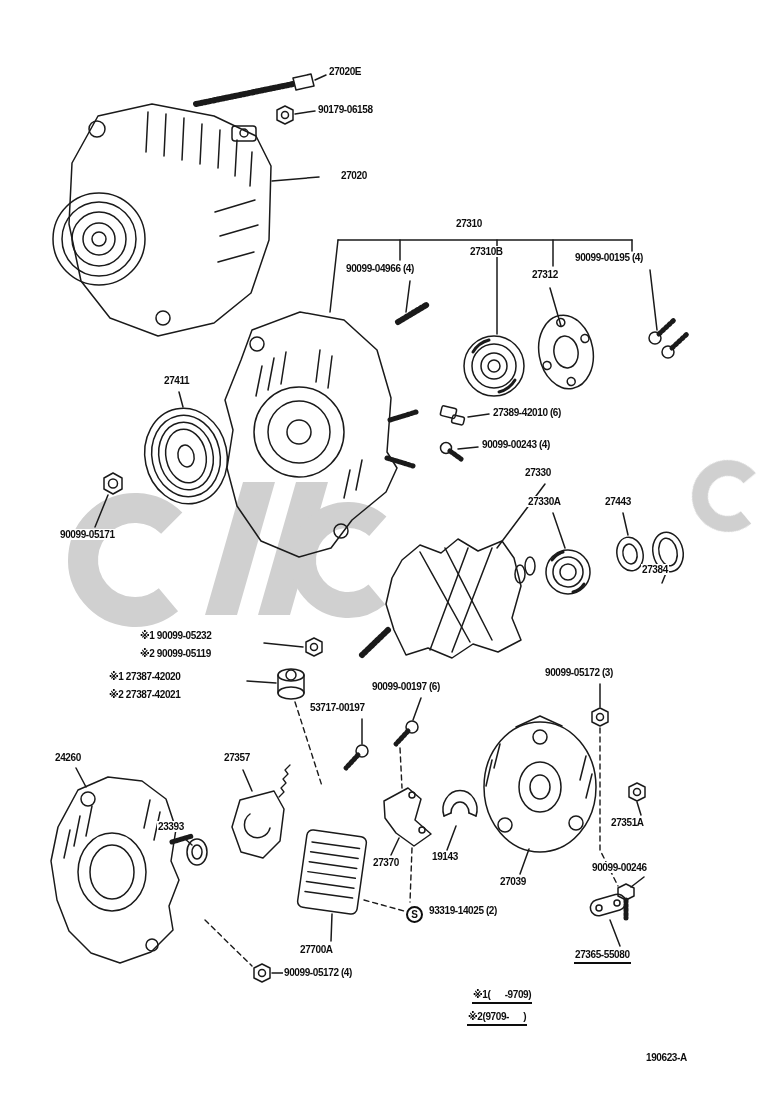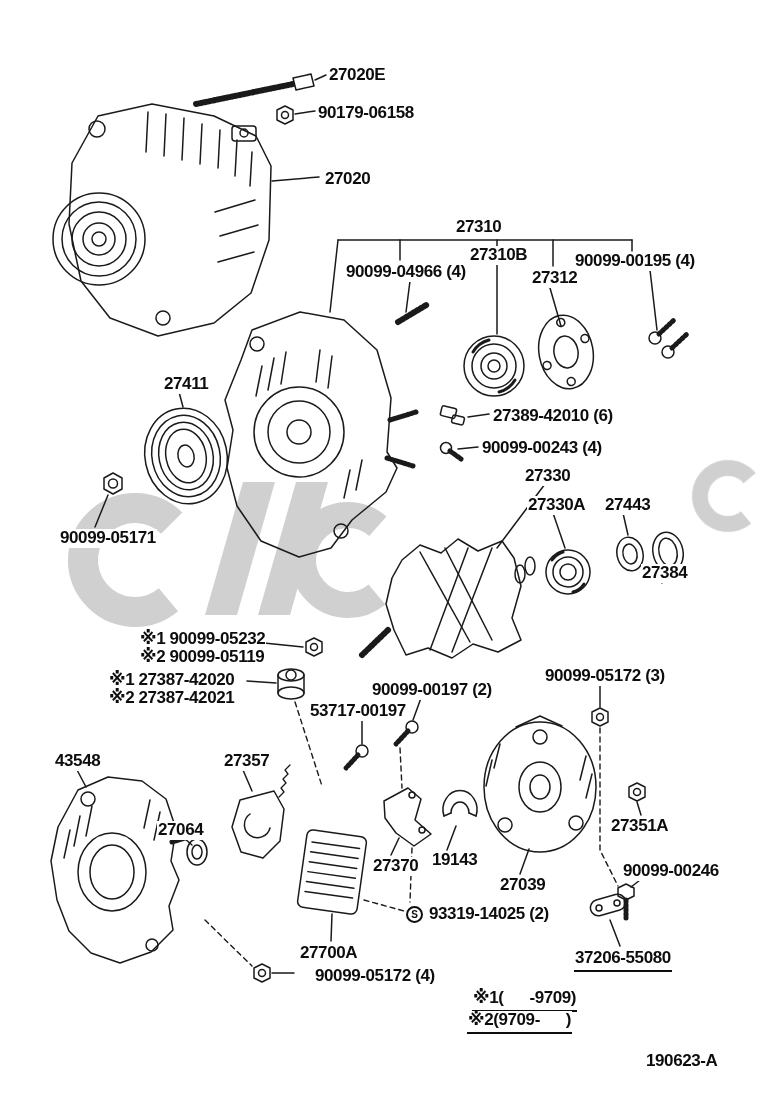--- a/index.html
+++ b/index.html
@@ -7,21 +7,21 @@
   body {
     width: 760px; height: 1112px;
     background: #ffffff;
     font-family: "Liberation Sans", "DejaVu Sans", sans-serif;
   }
   .stage { position: relative; width: 760px; height: 1112px; overflow: hidden; background: #fff; }
   .art-svg { position: absolute; left: 0; top: 0; }
 
   .lbl {
     position: absolute;
-    font-size: 17px; font-weight: 700; color: #0d0d0d;
+    font-size: 10px; font-weight: 700; color: #0d0d0d;
     letter-spacing: -0.4px; line-height: 1.1;
     white-space: pre; background: #fff; padding: 0 1px;
   }
   .lbl.u { border-bottom: 2px solid #0d0d0d; padding-bottom: 2px; }
 
   .s-badge {
     position: absolute; width: 17px; height: 17px;
     border: 2px solid #0d0d0d; border-radius: 50%;
     display: flex; align-items: center; justify-content: center;
     font-size: 10px; font-weight: 700; background: #fff; color: #0d0d0d;
@@ -330,57 +330,57 @@
     <g class="art">
       <polygon points="254,968 262,964 270,968 270,978 262,982 254,978" fill="#fff"></polygon>
       <circle cx="262" cy="973" r="3.5"></circle>
       <path d="M272,973 L294,973"></path>
     </g>
 
   </svg>
 
   <div class="lbl" style="left:328px;top:66px">27020E</div>
   <div class="lbl" style="left:317px;top:104px">90179-06158</div>
-  <div class="lbl" style="left:324px;top:170px">27020</div>
+  <div class="lbl" style="left:340px;top:170px">27020</div>
   <div class="lbl" style="left:455px;top:218px">27310</div>
   <div class="lbl" style="left:469px;top:246px">27310B</div>
   <div class="lbl" style="left:345px;top:263px">90099-04966 (4)</div>
   <div class="lbl" style="left:574px;top:252px">90099-00195 (4)</div>
   <div class="lbl" style="left:531px;top:269px">27312</div>
   <div class="lbl" style="left:163px;top:375px">27411</div>
   <div class="lbl" style="left:492px;top:407px">27389-42010 (6)</div>
   <div class="lbl" style="left:481px;top:439px">90099-00243 (4)</div>
   <div class="lbl" style="left:524px;top:467px">27330</div>
   <div class="lbl" style="left:527px;top:496px">27330A</div>
   <div class="lbl" style="left:604px;top:496px">27443</div>
   <div class="lbl" style="left:59px;top:529px">90099-05171</div>
   <div class="lbl" style="left:641px;top:564px">27384</div>
   <div class="lbl" style="left:139px;top:630px">※1 90099-05232</div>
   <div class="lbl" style="left:139px;top:648px">※2 90099-05119</div>
   <div class="lbl" style="left:108px;top:671px">※1 27387-42020</div>
   <div class="lbl" style="left:108px;top:689px">※2 27387-42021</div>
-  <div class="lbl" style="left:371px;top:681px">90099-00197 (2)</div>
+  <div class="lbl" style="left:371px;top:681px">90099-00197 (6)</div>
   <div class="lbl" style="left:309px;top:702px">53717-00197</div>
   <div class="lbl" style="left:544px;top:667px">90099-05172 (3)</div>
-  <div class="lbl" style="left:54px;top:752px">43548</div>
+  <div class="lbl" style="left:54px;top:752px">24260</div>
   <div class="lbl" style="left:223px;top:752px">27357</div>
-  <div class="lbl" style="left:157px;top:821px">27064</div>
+  <div class="lbl" style="left:157px;top:821px">23393</div>
   <div class="lbl" style="left:610px;top:817px">27351A</div>
   <div class="lbl" style="left:372px;top:857px">27370</div>
   <div class="lbl" style="left:431px;top:851px">19143</div>
   <div class="lbl" style="left:499px;top:876px">27039</div>
-  <div class="lbl" style="left:622px;top:862px">90099-00246</div>
+  <div class="lbl" style="left:591px;top:862px">90099-00246</div>
 
   <div class="s-badge" style="left:406px;top:906px">
     <span>S</span>
   </div>
   <div class="lbl" style="left:428px;top:905px">93319-14025 (2)</div>
 
   <div class="lbl" style="left:299px;top:944px">27700A</div>
-  <div class="lbl" style="left:314px;top:967px">90099-05172 (4)</div>
-  <div class="lbl u" style="left:574px;top:949px">37206-55080</div>
+  <div class="lbl" style="left:283px;top:967px">90099-05172 (4)</div>
+  <div class="lbl u" style="left:574px;top:949px">27365-55080</div>
 
   <div class="lbl u" style="left:472px;top:989px">※1(      -9709)</div>
   <div class="lbl u" style="left:467px;top:1011px">※2(9709-      )</div>
 
   <div class="lbl" style="left:645px;top:1052px">190623-A</div>
 
 </div>
 
 </body></html>

